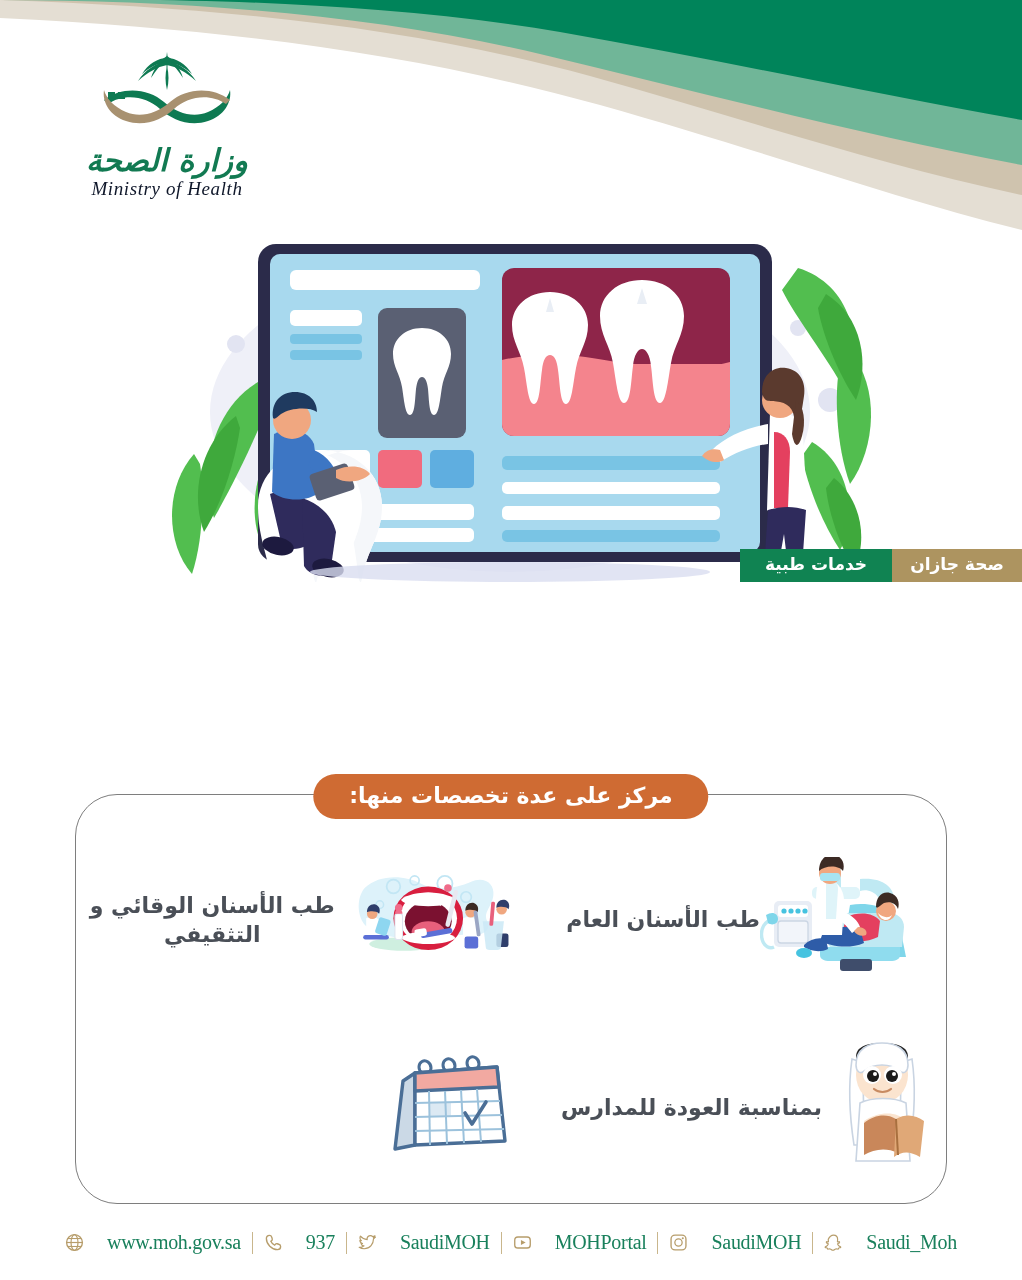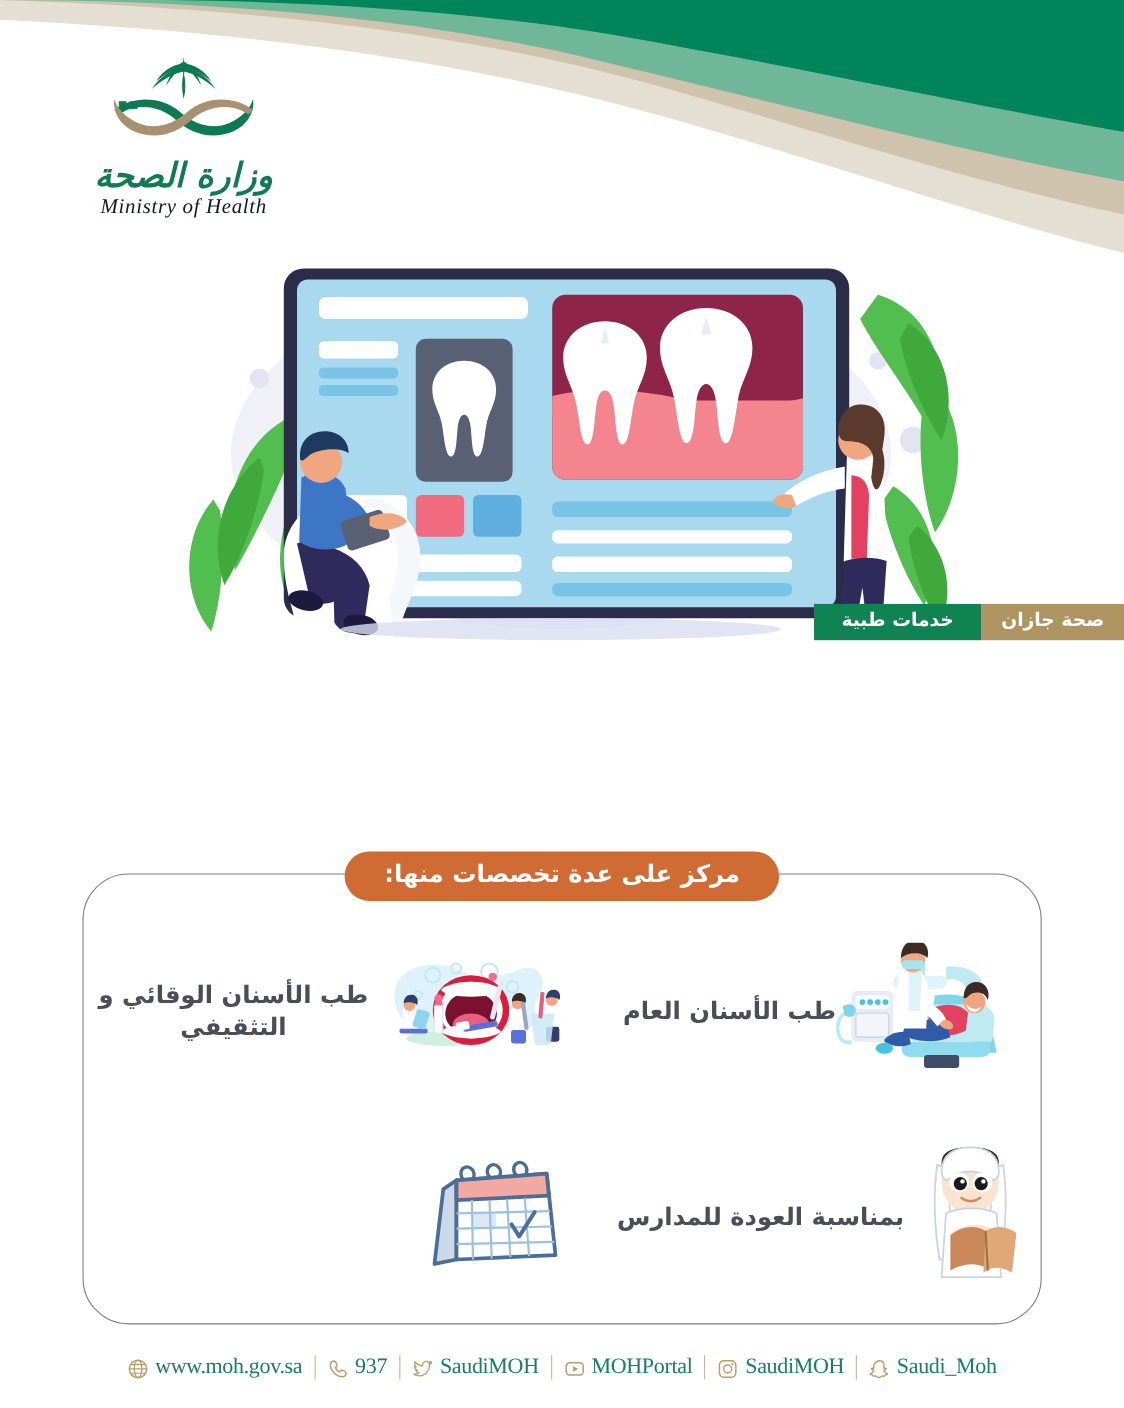--- a/index.html
+++ b/index.html
@@ -119,21 +119,21 @@
   }
   .spec-label span { display: block; }
 
   
   #footer {
     position: absolute; bottom: 26px; left: 0; width: 1022px;
     display: flex; align-items: center; justify-content: center;
     gap: 0px; z-index: 6; direction: ltr;
   }
   .foot-item {
-    display: flex; align-items: flex-end; gap: 6px;
+    display: flex; align-items: center; gap: 23px;
     padding: 0 11px;
     color: #19805C;
     font-family: "Liberation Serif", serif;
     font-size: 20px; letter-spacing: -0.3px;
     white-space: nowrap;
   }
   .foot-sep { width: 1px; height: 22px; background: #C9B68C; }
   .foot-icon { width: 19px; height: 19px; display: block; flex: none; }
 </style>
 </head>

